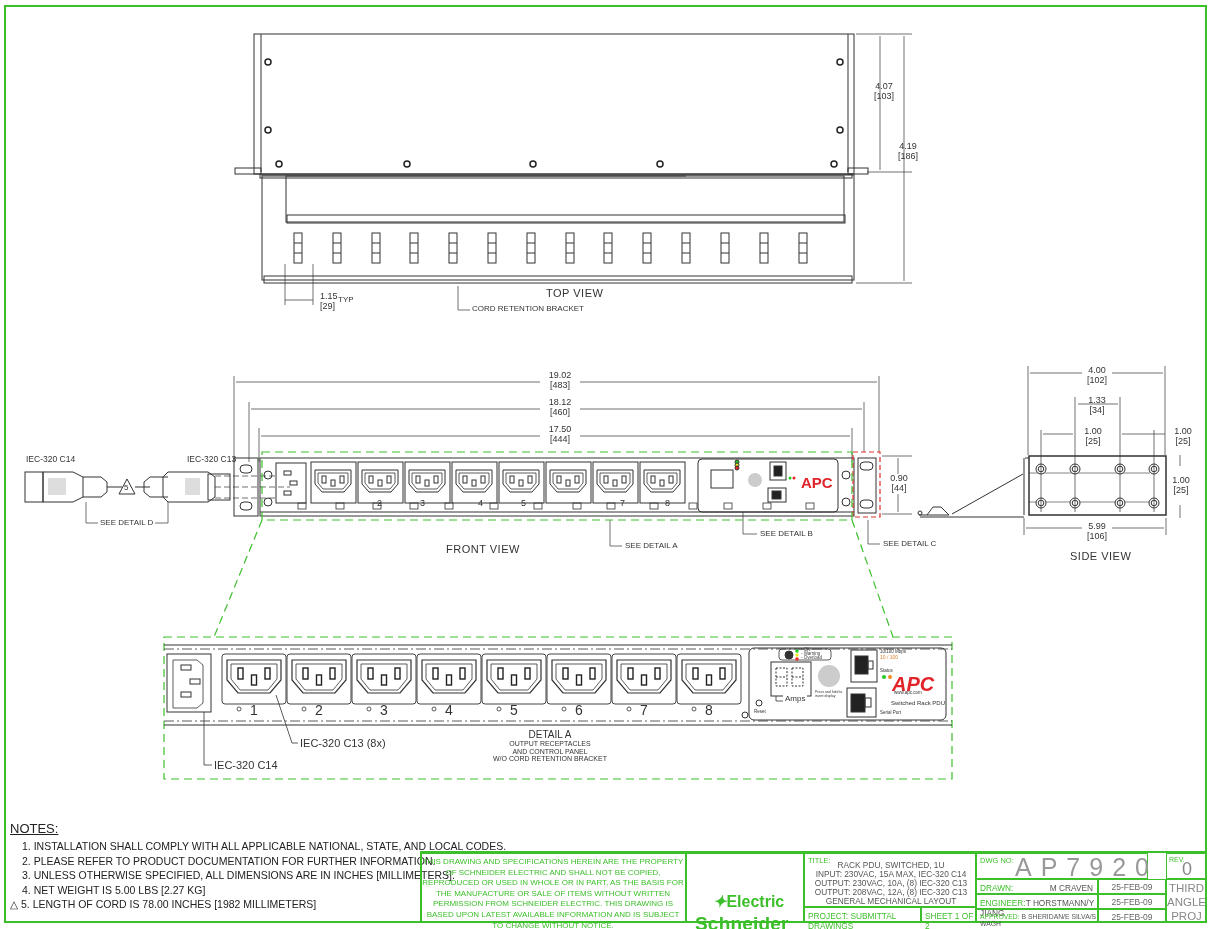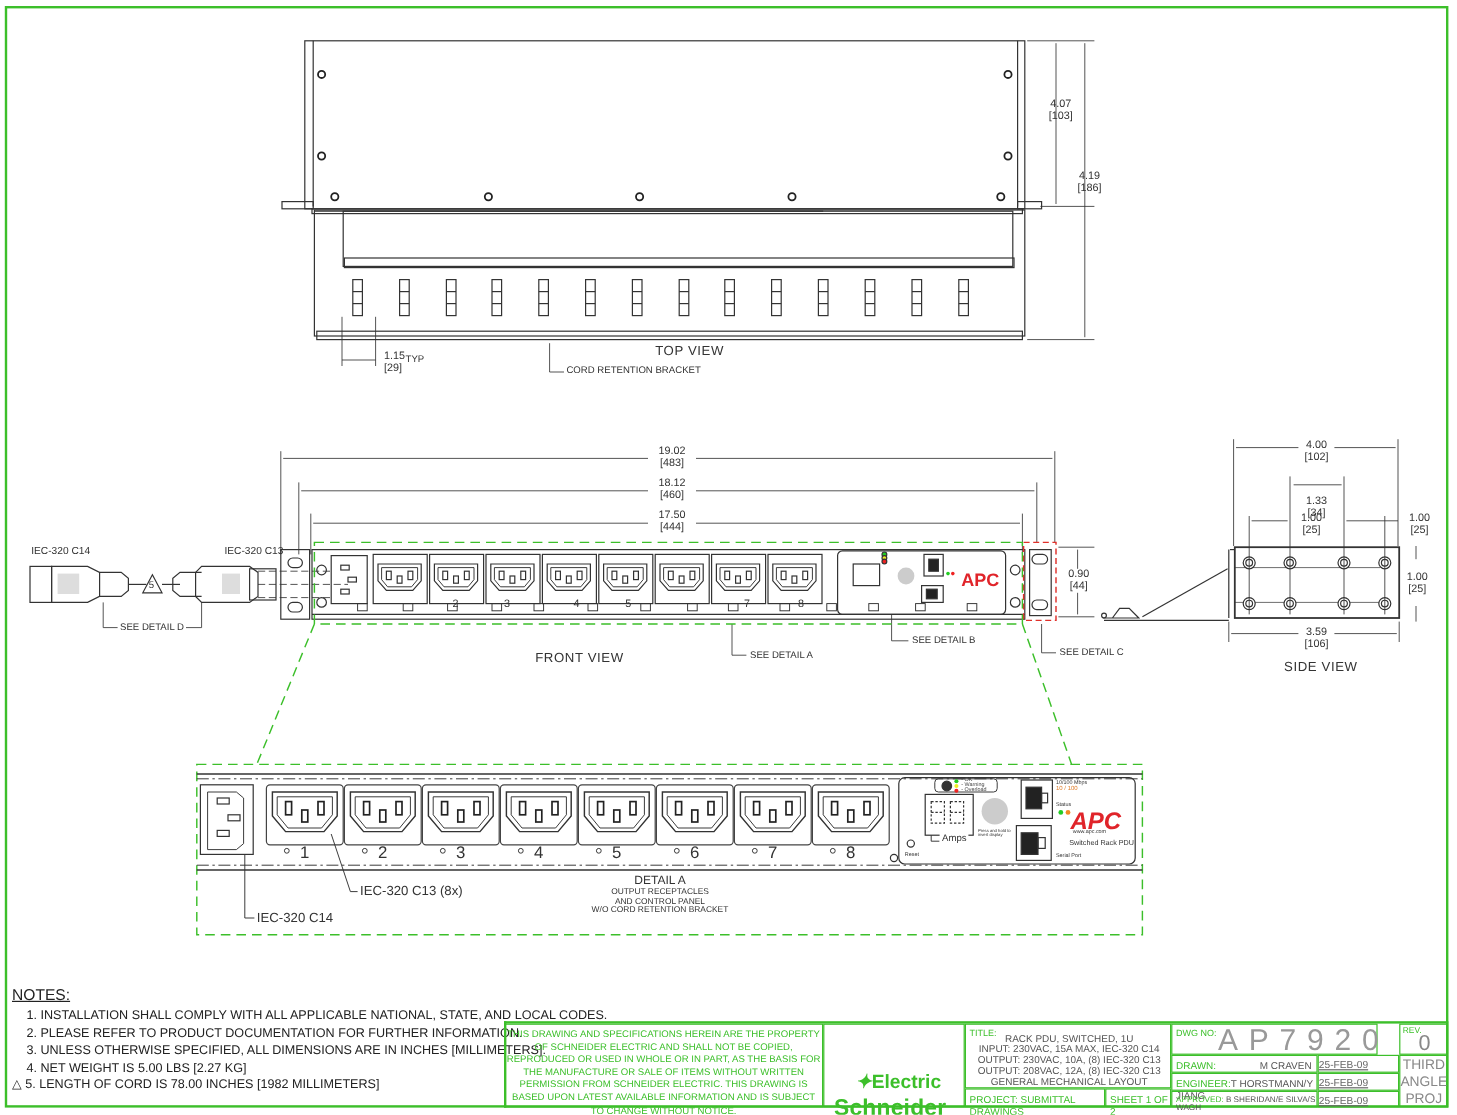--- a/index.html
+++ b/index.html
@@ -28,21 +28,21 @@
   .sheet{left:921px;top:907px;width:55px;height:16px;font-size:8.3px;color:#3cbf2a;padding:3px 0 0 3px;}
   .dwg{left:976px;top:853px;width:172px;height:26px;}
   .dwg .k{position:absolute;left:3px;top:2px;font-size:7.5px;color:#3cbf2a;}
   .dwg .v{position:absolute;left:38px;top:-1px;font-size:25px;color:#999;letter-spacing:9px;font-weight:100;}
   .rev{left:1166px;top:853px;width:41px;height:26px;}
   .rev .k{position:absolute;left:2px;top:2px;font-size:7px;color:#3cbf2a;}
   .rev .v{position:absolute;left:15px;top:5px;font-size:18px;color:#888;}
   .row{position:absolute;height:15px;font-size:8.3px;padding:3px 0 0 3px;box-sizing:border-box;}
   .row .k{color:#3cbf2a;}
   .row .n{color:#555;position:absolute;right:4px;top:3px;}
-  .date{position:absolute;height:15px;font-size:8.5px;color:#666;padding-top:2px;box-sizing:border-box;text-decoration:underline;}
+  .date{position:absolute;height:15px;font-size:8.5px;color:#666;text-align:center;padding-top:2px;box-sizing:border-box;}
   .proj3{left:1166px;top:879px;width:41px;height:44px;color:#888;font-size:11.5px;text-align:center;line-height:14px;padding-top:1px;}
 </style>
 </head>
 <body>
 
 <div id="frame" class="abs"></div>
 
 <svg id="drawing" width="1214" height="929" xmlns="http://www.w3.org/2000/svg">
   <defs>
     <g id="c13">
@@ -376,38 +376,38 @@
 
 <div class="lbl view" style="left:446px;top:543px;">FRONT VIEW</div>
 <div class="lbl" style="left:625px;top:542px;font-size:8px;">SEE DETAIL A</div>
 <div class="lbl" style="left:760px;top:530px;font-size:8px;">SEE DETAIL B</div>
 <div class="lbl" style="left:883px;top:540px;font-size:8px;">SEE DETAIL C</div>
 
 <div class="lbl dim" style="left:1082px;top:366px;width:30px;background:#fff;">
     <div>4.00</div>
     <div>[102]</div>
   </div>
-<div class="lbl dim" style="left:1084px;top:396px;width:26px;margin-top:17px;">
+<div class="lbl dim" style="left:1084px;top:396px;width:26px;">
     <div>1.33</div>
     <div>[34]</div>
   </div>
 <div class="lbl dim" style="left:1080px;top:427px;width:26px;">
     <div>1.00</div>
     <div>[25]</div>
   </div>
 <div class="lbl dim" style="left:1170px;top:427px;width:26px;">
     <div>1.00</div>
     <div>[25]</div>
   </div>
 <div class="lbl dim" style="left:1168px;top:476px;width:26px;background:#fff;">
     <div>1.00</div>
     <div>[25]</div>
   </div>
 <div class="lbl dim" style="left:1082px;top:522px;width:30px;background:#fff;">
-    <div>3.59</div>
+    <div>5.99</div>
     <div>[106]</div>
   </div>
 <div class="lbl view" style="left:1070px;top:550px;">SIDE VIEW</div>
 
 <div class="lbl" style="left:250px;top:703px;font-size:14px;">1</div>
 <div class="lbl" style="left:315px;top:703px;font-size:14px;">2</div>
 <div class="lbl" style="left:380px;top:703px;font-size:14px;">3</div>
 <div class="lbl" style="left:445px;top:703px;font-size:14px;">4</div>
 <div class="lbl" style="left:510px;top:703px;font-size:14px;">5</div>
 <div class="lbl" style="left:575px;top:703px;font-size:14px;">6</div>

